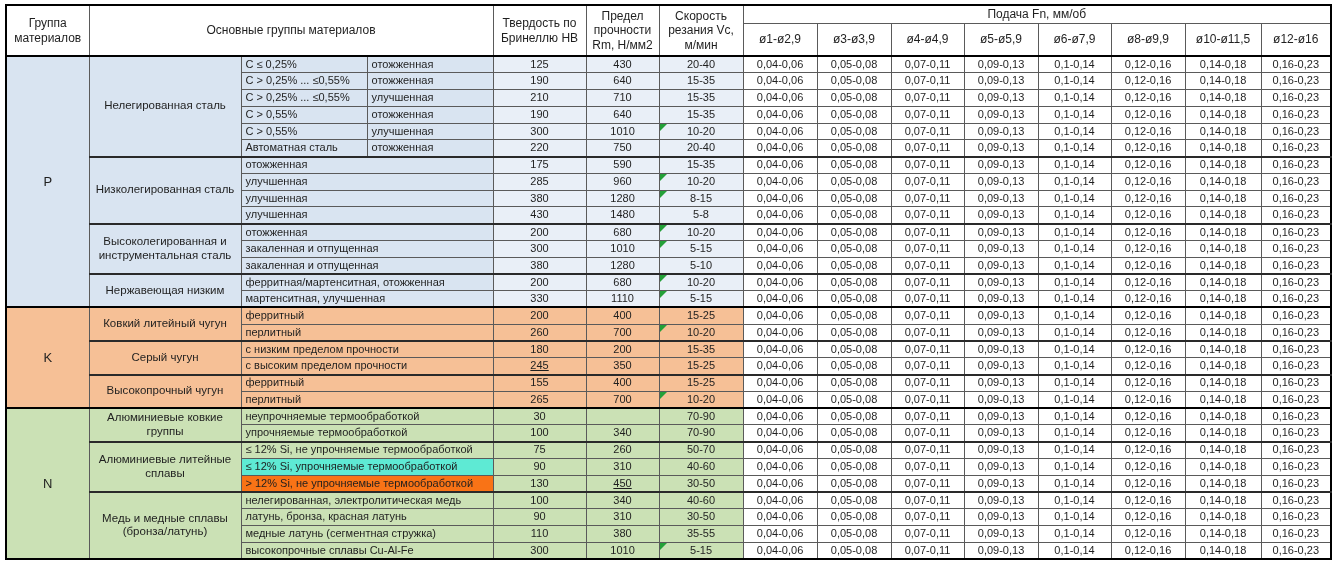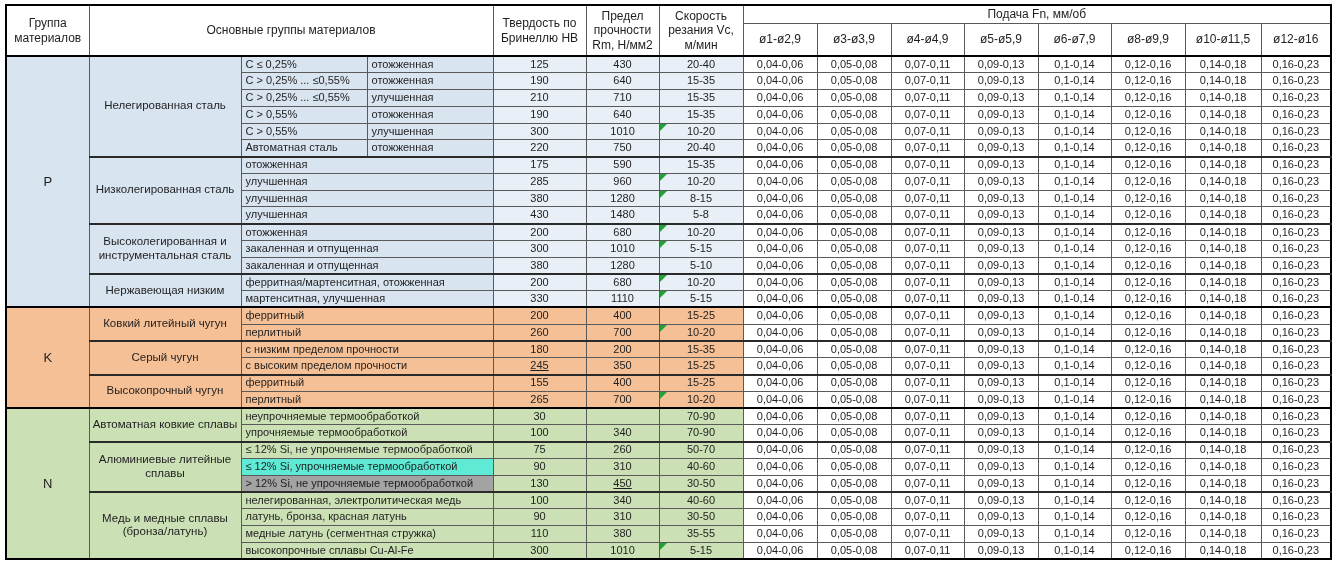--- a/index.html
+++ b/index.html
@@ -374,21 +374,21 @@
           <td class="c-feed" style="background: rgb(255, 255, 255);">0,05-0,08</td>
           <td class="c-feed" style="background: rgb(255, 255, 255);">0,07-0,11</td>
           <td class="c-feed" style="background: rgb(255, 255, 255);">0,09-0,13</td>
           <td class="c-feed" style="background: rgb(255, 255, 255);">0,1-0,14</td>
           <td class="c-feed" style="background: rgb(255, 255, 255);">0,12-0,16</td>
           <td class="c-feed" style="background: rgb(255, 255, 255);">0,14-0,18</td>
           <td class="c-feed" style="background: rgb(255, 255, 255);">0,16-0,23</td>
         </tr>
         <tr class="group-start">
           <td class="c-group" rowspan="9" style="background: rgb(203, 225, 181);">N</td>
-          <td class="c-sub" rowspan="2" style="background: rgb(203, 225, 181);">Автоматная ковкие сплавы</td>
+          <td class="c-sub" rowspan="2" style="background: rgb(203, 225, 181);">Алюминиевые ковкие группы</td>
           <td class="c-detail" colspan="2" style="background: rgb(203, 225, 181);">неупрочняемые термообработкой</td>
           <td class="c-num" style="background: rgb(203, 225, 181);">30</td>
           <td class="c-num" style="background: rgb(203, 225, 181);"></td>
           <td class="c-num c-vc" style="background: rgb(203, 225, 181);">70-90</td>
           <td class="c-feed" style="background: rgb(255, 255, 255);">0,04-0,06</td>
           <td class="c-feed" style="background: rgb(255, 255, 255);">0,05-0,08</td>
           <td class="c-feed" style="background: rgb(255, 255, 255);">0,07-0,11</td>
           <td class="c-feed" style="background: rgb(255, 255, 255);">0,09-0,13</td>
           <td class="c-feed" style="background: rgb(255, 255, 255);">0,1-0,14</td>
           <td class="c-feed" style="background: rgb(255, 255, 255);">0,12-0,16</td>
@@ -432,21 +432,21 @@
           <td class="c-feed" style="background: rgb(255, 255, 255);">0,04-0,06</td>
           <td class="c-feed" style="background: rgb(255, 255, 255);">0,05-0,08</td>
           <td class="c-feed" style="background: rgb(255, 255, 255);">0,07-0,11</td>
           <td class="c-feed" style="background: rgb(255, 255, 255);">0,09-0,13</td>
           <td class="c-feed" style="background: rgb(255, 255, 255);">0,1-0,14</td>
           <td class="c-feed" style="background: rgb(255, 255, 255);">0,12-0,16</td>
           <td class="c-feed" style="background: rgb(255, 255, 255);">0,14-0,18</td>
           <td class="c-feed" style="background: rgb(255, 255, 255);">0,16-0,23</td>
         </tr>
         <tr>
-          <td class="c-detail" colspan="2" style="background: #a3a3a3;">&gt; 12% Si, не упрочняемые термообработкой</td>
+          <td class="c-detail" colspan="2" style="background: #f97316;">&gt; 12% Si, не упрочняемые термообработкой</td>
           <td class="c-num" style="background: rgb(203, 225, 181);">130</td>
           <td class="c-num" style="background: rgb(203, 225, 181); text-decoration: underline;">450</td>
           <td class="c-num c-vc" style="background: rgb(203, 225, 181);">30-50</td>
           <td class="c-feed" style="background: rgb(255, 255, 255);">0,04-0,06</td>
           <td class="c-feed" style="background: rgb(255, 255, 255);">0,05-0,08</td>
           <td class="c-feed" style="background: rgb(255, 255, 255);">0,07-0,11</td>
           <td class="c-feed" style="background: rgb(255, 255, 255);">0,09-0,13</td>
           <td class="c-feed" style="background: rgb(255, 255, 255);">0,1-0,14</td>
           <td class="c-feed" style="background: rgb(255, 255, 255);">0,12-0,16</td>
           <td class="c-feed" style="background: rgb(255, 255, 255);">0,14-0,18</td>

